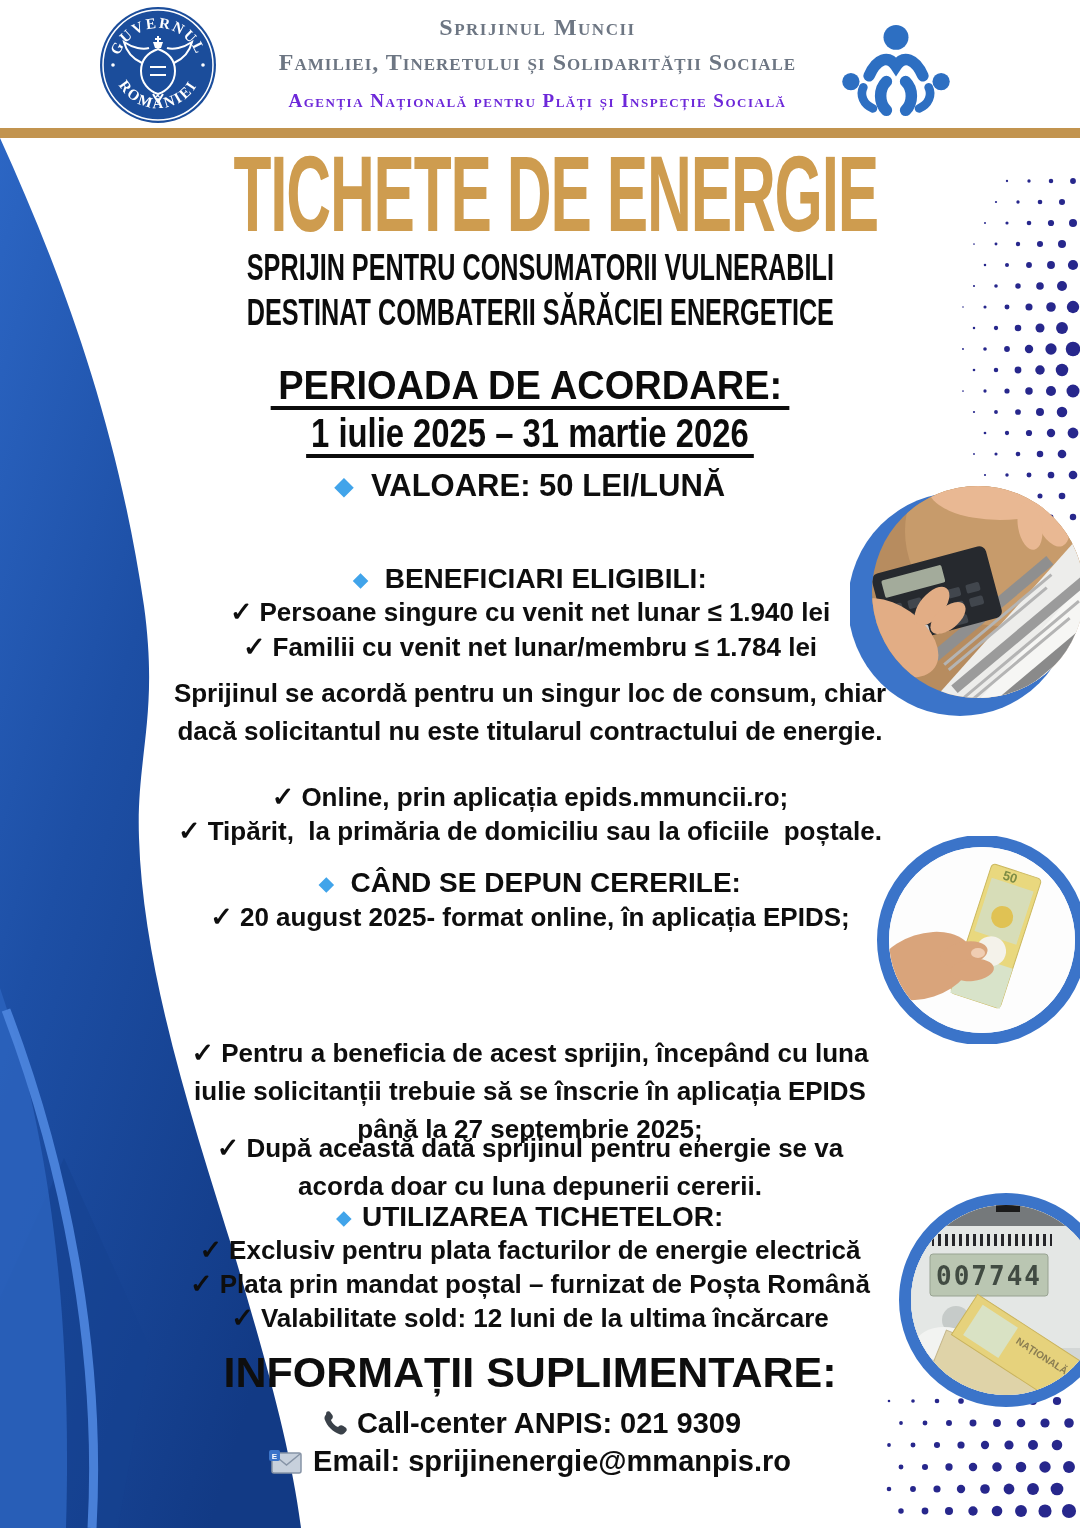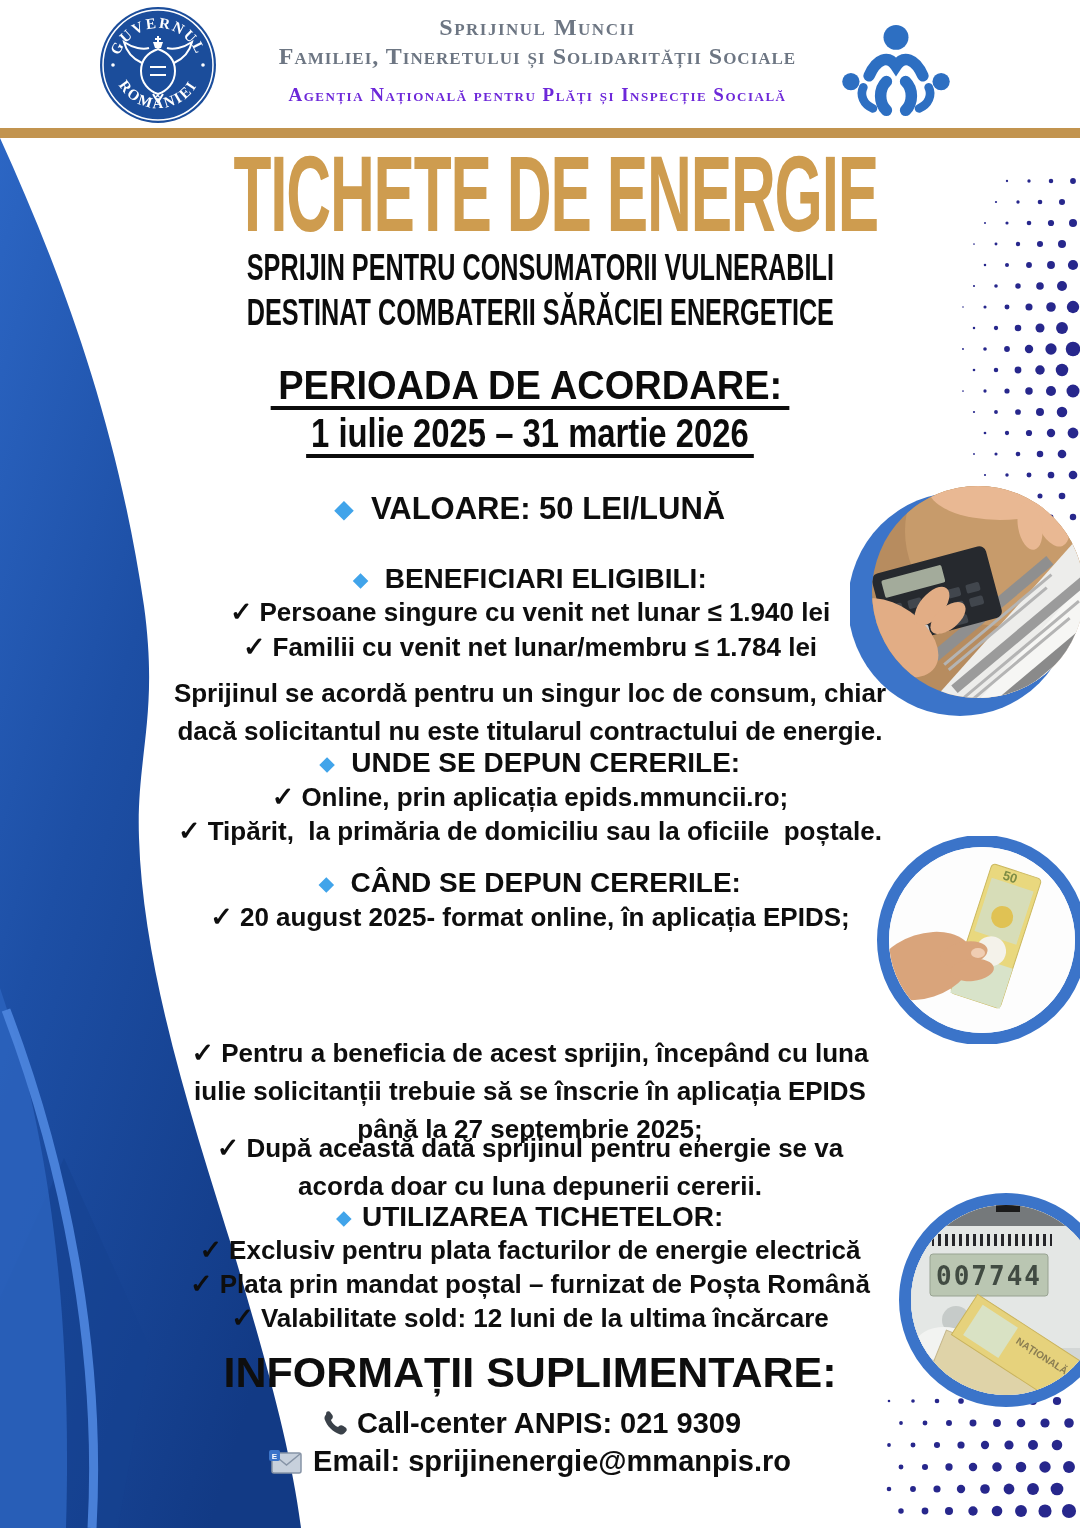--- a/index.html
+++ b/index.html
@@ -4,21 +4,21 @@
 <style>
   html,body{margin:0;padding:0;background:#e8e8e8;}
   .page{position:relative;width:1080px;height:1528px;background:#ffffff;overflow:hidden;
         font-family:"Liberation Sans",sans-serif;color:#0e0e0e;}
   
   .hdr{position:absolute;top:0;left:0;right:0;height:128px;background:#fff;z-index:6;}
   .seal{position:absolute;left:98px;top:5px;width:120px;height:120px;}
   .minwrap{position:absolute;left:230px;right:235px;top:14px;text-align:center;
            font-family:"Liberation Serif",serif;font-variant:small-caps;}
   .min1{font-size:24px;letter-spacing:1.5px;color:#6d7683;font-weight:600;}
-  .min2{font-size:24px;letter-spacing:1px;color:#6d7683;font-weight:600;margin-top:2px;}
+  .min2{font-size:24px;letter-spacing:1px;color:#6d7683;font-weight:600;margin-top:8px;}
   .agy{font-size:19px;letter-spacing:1.5px;color:#6d28d9;font-weight:600;margin-top:14px;}
   .anpis{position:absolute;left:838px;top:22px;width:116px;height:96px;}
   .goldbar{position:absolute;top:128px;left:0;width:1080px;height:10px;background:#c2944f;z-index:6;}
   
   .wave{position:absolute;left:0;top:138px;width:320px;height:1390px;z-index:0;}
   .dotsTop{position:absolute;left:915px;top:175px;width:165px;height:360px;z-index:0;}
   .dotsBot{position:absolute;left:885px;top:1395px;width:195px;height:133px;z-index:0;}
   
   .row{position:absolute;left:100px;width:860px;text-align:center;z-index:3;line-height:35px;}
   .title-row{position:absolute;left:0;width:1080px;text-align:center;z-index:3;}
@@ -262,45 +262,41 @@
     <span class="sub-inner">DESTINAT COMBATERII SĂRĂCIEI ENERGETICE</span>
   </div>
 
   <div class="row" style="top:368px">
     <span class="per-inner">PERIOADA DE ACORDARE:</span>
   </div>
   <div class="row" style="top:416px">
     <span class="date-inner">1 iulie 2025 – 31 martie 2026</span>
   </div>
 
-  <div class="row val" style="top:491px">
+  <div class="row val" style="top:468px">
     <span class="dia">◆</span>
     <span>VALOARE: 50 LEI/LUNĂ</span>
   </div>
 
   <div class="row shead" style="top:561px">
     <span class="dia">◆</span>
     <span>BENEFICIARI ELIGIBILI:</span>
   </div>
   <div class="row" style="top:595px">
     <span class="check">✓</span><span class="itxt">Persoane singure cu venit net lunar ≤ 1.940 lei</span>
   </div>
   <div class="row" style="top:630px">
     <span class="check">✓</span><span class="itxt">Familii cu venit net lunar/membru ≤ 1.784 lei</span>
   </div>
   <div class="row" style="top:664px">
     <div class="wrapbox" style="max-width:760px;line-height:34px">
       <span class="itxt">Sprijinul se acordă pentru un singur loc de consum, chiar dacă solicitantul nu este titularul contractului de energie.</span>
     </div>
   </div>
 
-  <div class="row shead" style="top:745px">
-    <span class="dia">◆</span>
-    <span>UNDE SE DEPUN CERERILE:</span>
-  </div>
   <div class="row" style="top:780px">
     <span class="check">✓</span><span class="itxt">Online, prin aplicația epids.mmuncii.ro;</span>
   </div>
   <div class="row" style="top:814px">
     <span class="check">✓</span><span class="itxt">Tipărit,  la primăria de domiciliu sau la oficiile  poștale.</span>
   </div>
 
   <div class="row shead" style="top:865px">
     <span class="dia">◆</span>
     <span>CÂND SE DEPUN CERERILE:</span>

